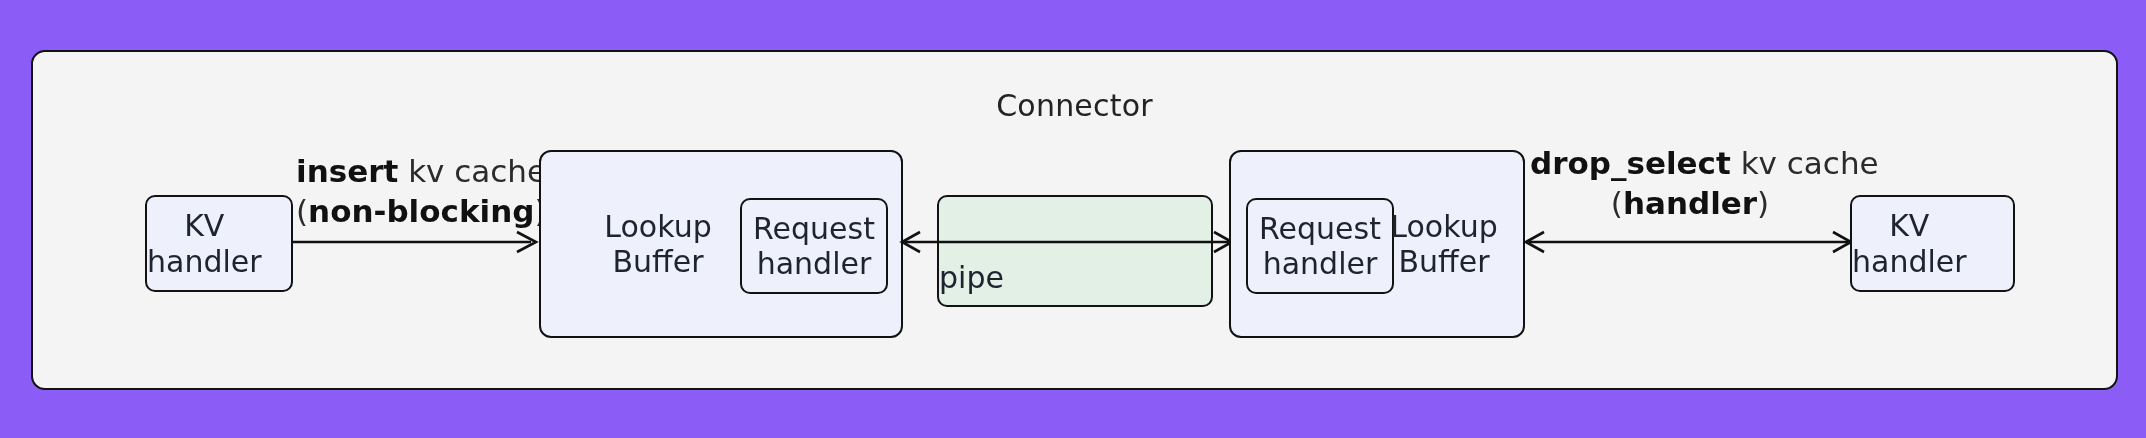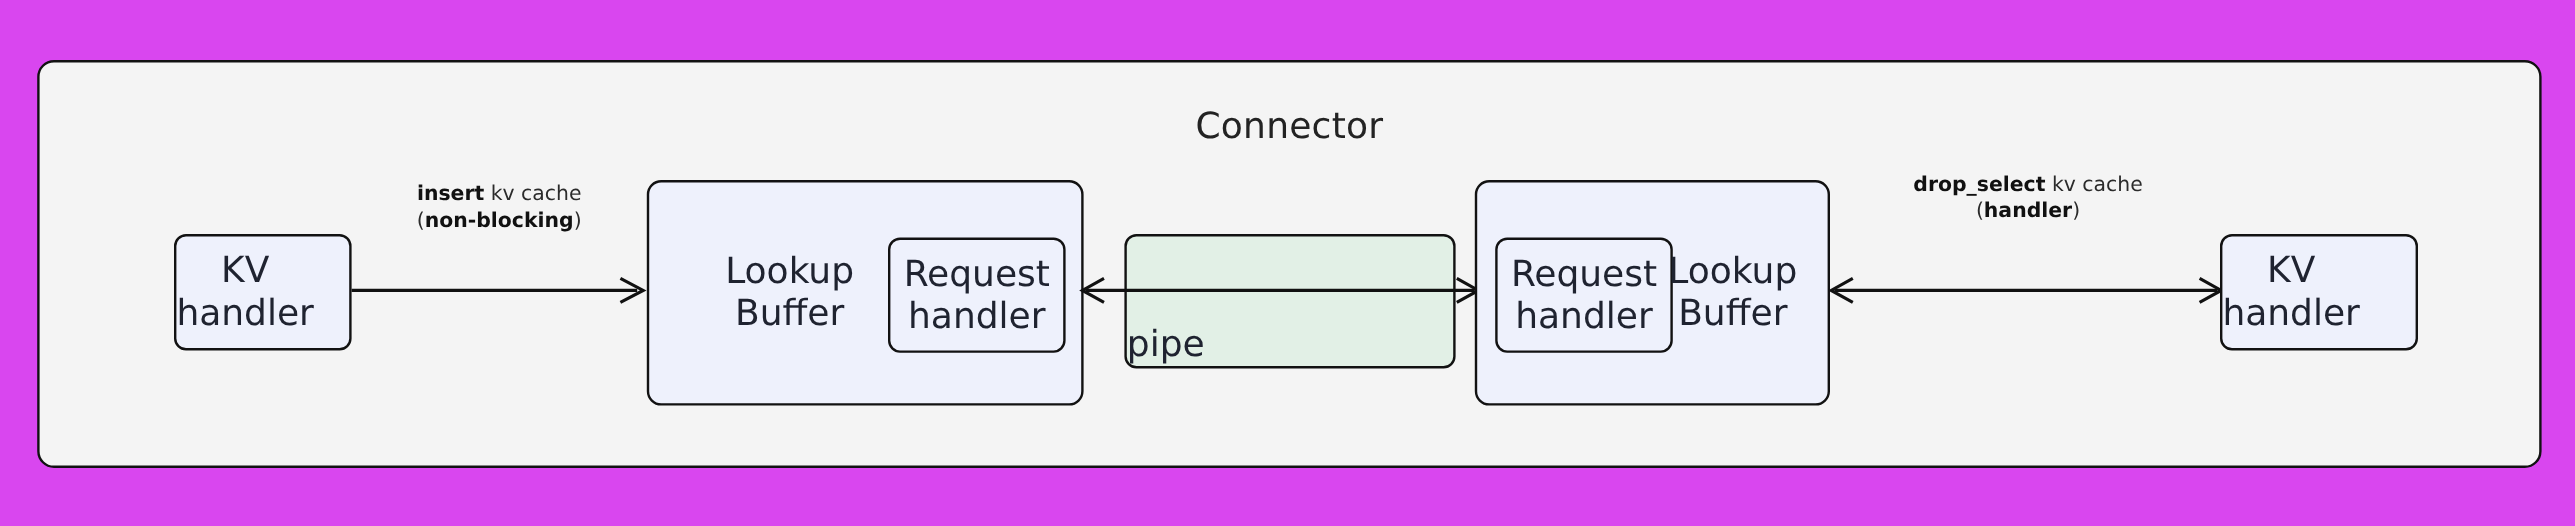--- a/index.html
+++ b/index.html
@@ -7,21 +7,21 @@
     padding: 0;
     background: #ffffff;
   }
   body {
     font-family: "DejaVu Sans", "Liberation Sans", sans-serif;
   }
   #canvas {
     position: relative;
     width: 2146px;
     height: 438px;
-    background: #d946ef;
+    background: #8b5cf6;
     overflow: hidden;
   }
 
   
   .connector-box {
     position: absolute;
     left: 31px;
     top: 50px;
     width: 2087px;
     height: 340px;
@@ -86,21 +86,21 @@
     background: #eef1fc;
     display: flex; align-items: center; justify-content: center;
     text-align: center;
     font-size: 30px; line-height: 1.18; color: #1f2330;
   }
 
   
   #pipe {
     left: 937px; top: 195px; width: 276px; height: 112px;
     align-items: flex-end;
-    padding-bottom: 0;
+    padding-bottom: 10px;
   }
 
   
   #lookup-buffer-right {
     left: 1229px; top: 150px; width: 296px; height: 188px;
     border-radius: 12px;
     justify-content: flex-start;
   }
   #lookup-buffer-right .lb-label {
     position: absolute;
@@ -135,21 +135,21 @@
   .arrow-svg line, .arrow-svg path {
     stroke: #111111;
     stroke-width: 2.6;
     fill: none;
   }
 
   
   .edge-label {
     position: absolute;
     text-align: center;
-    font-size: 17px;
+    font-size: 31px;
     line-height: 1.28;
     color: #2b2b2b;
     white-space: nowrap;
   }
   .edge-label b { color: #111111; font-weight: bold; }
   #label-insert  { left: 296px;  top: 152px; width: 240px; }
   #label-drop    { left: 1530px; top: 144px; width: 320px; }
 </style>
 </head>
 <body>

